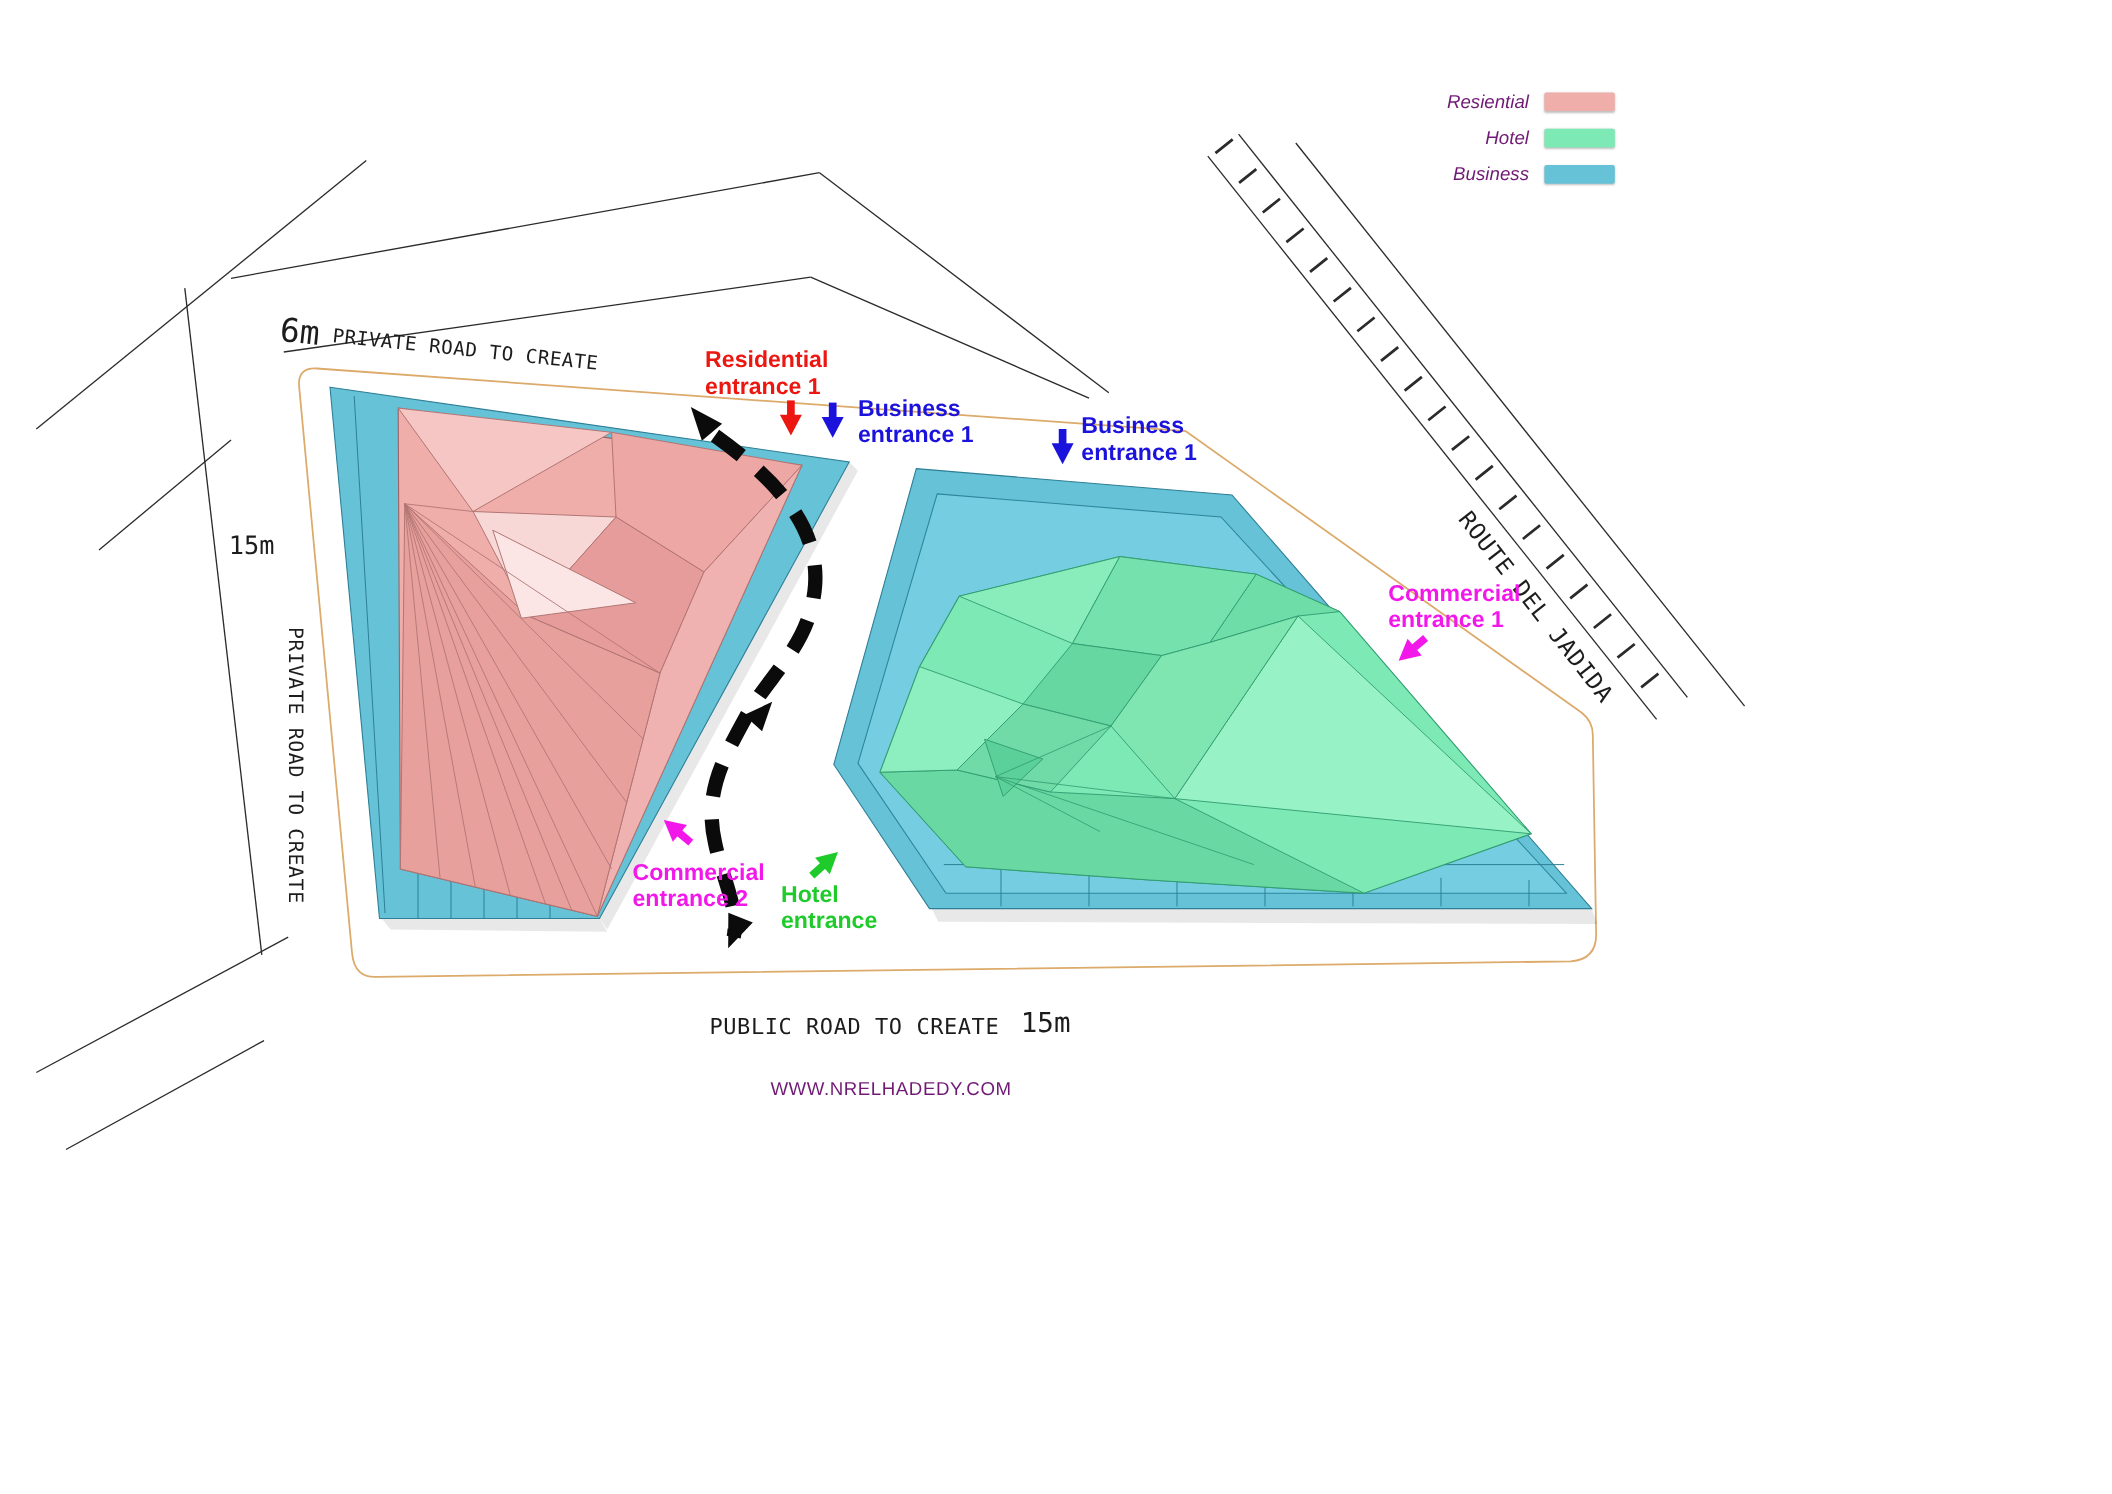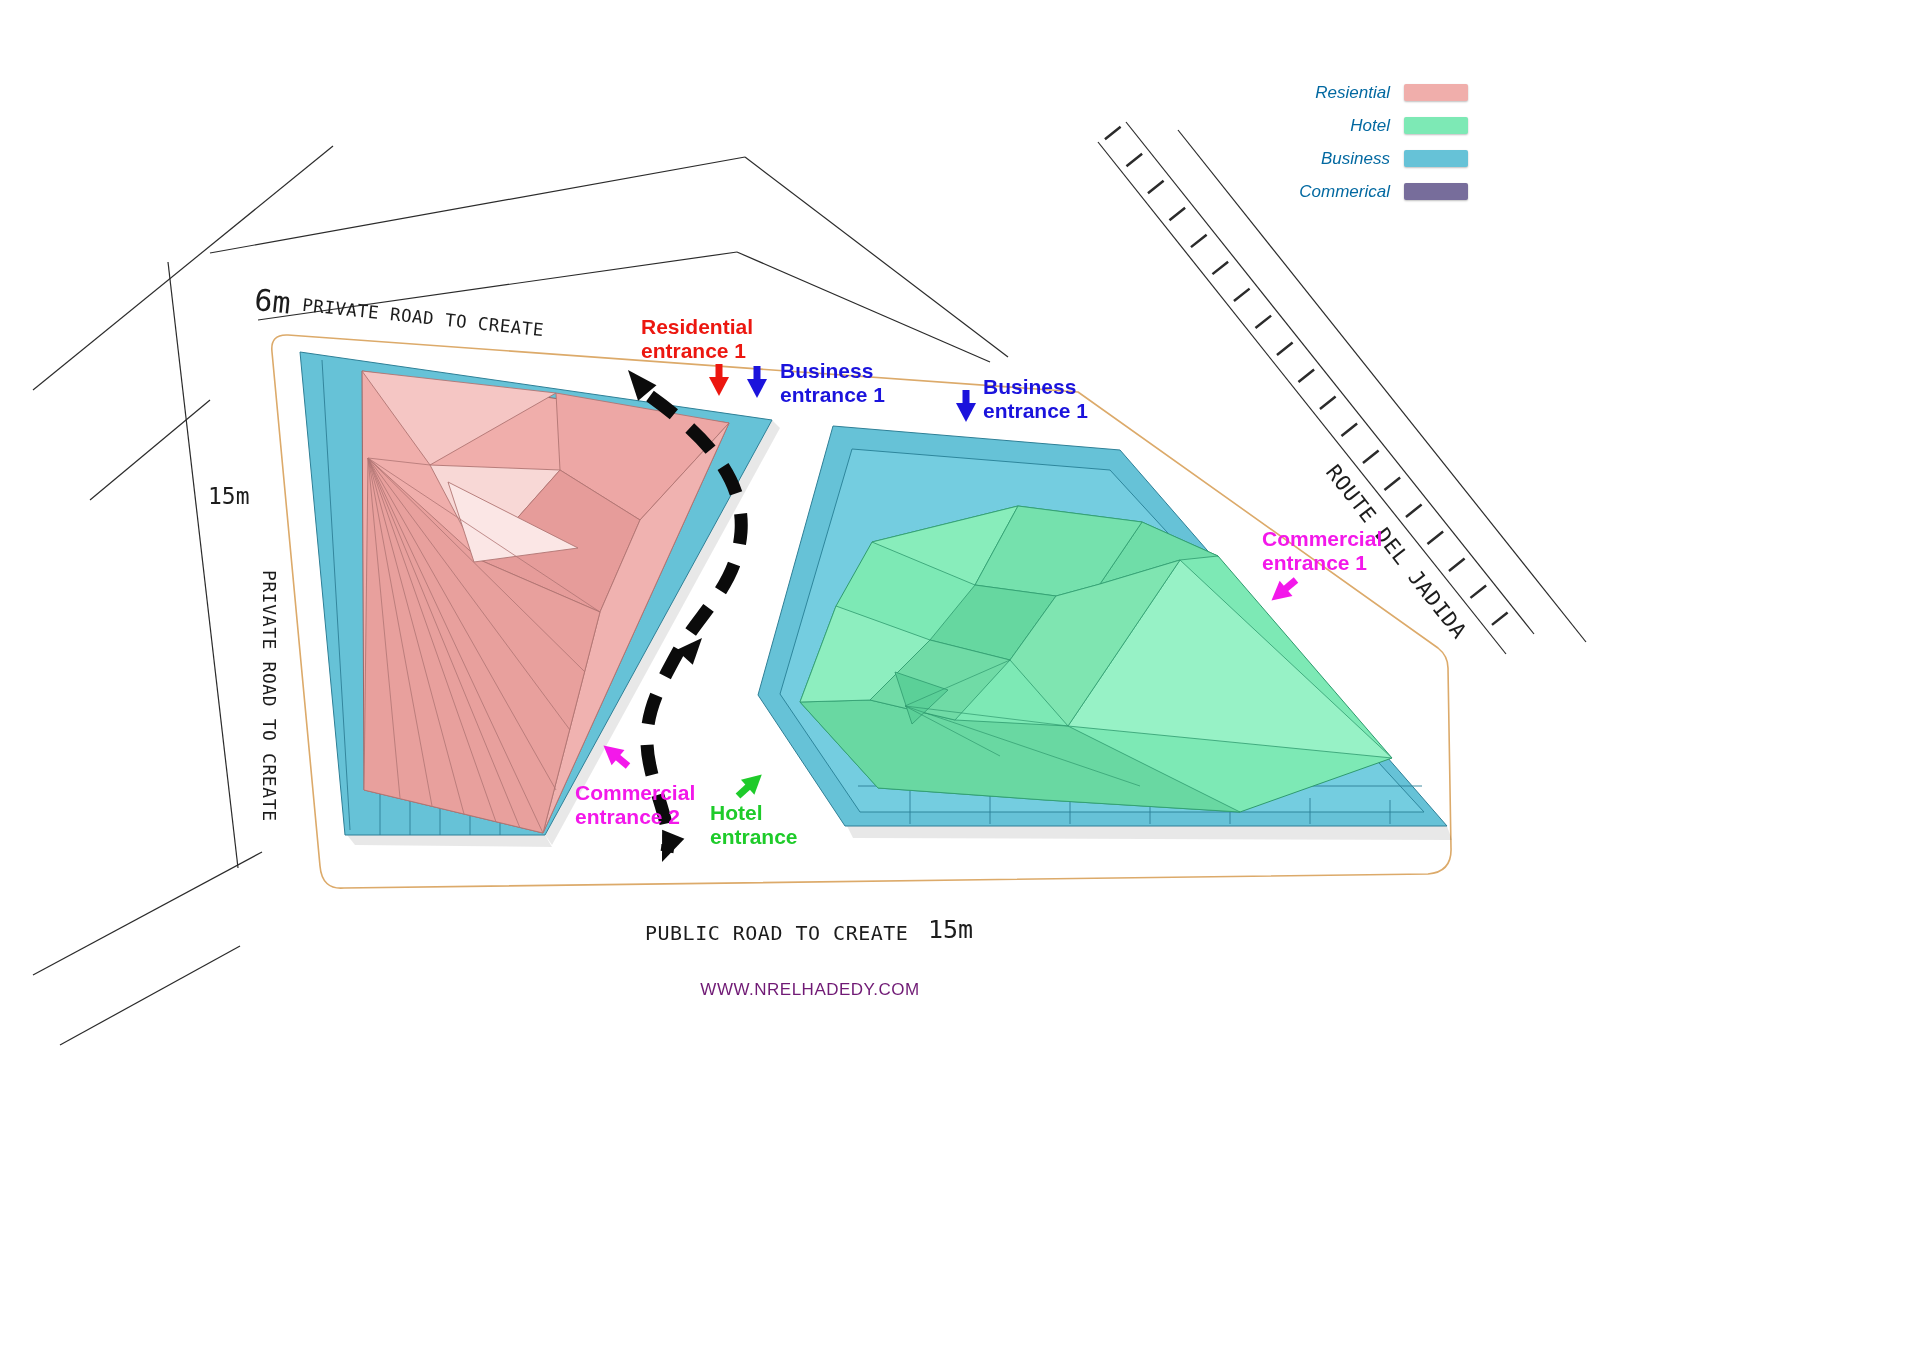--- a/index.html
+++ b/index.html
@@ -27,21 +27,21 @@
 
   .arrow line{stroke-width:7;stroke-linecap:butt;}
   .arrow.red line{stroke:var(--red);} .arrow.red polygon{fill:var(--red);}
   .arrow.blue line{stroke:var(--blue);} .arrow.blue polygon{fill:var(--blue);}
   .arrow.magenta line{stroke:var(--magenta);} .arrow.magenta polygon{fill:var(--magenta);}
   .arrow.green line{stroke:var(--green);} .arrow.green polygon{fill:var(--green);}
 
   
   .legend{position:absolute;left:1100px;top:76px;width:368px;}
   .legend-row{display:flex;align-items:center;justify-content:flex-end;gap:14px;height:33px;}
-  .legend-label{font-style:italic;font-size:17px;color:#0369a1;}
+  .legend-label{font-style:italic;font-size:17px;color:#701a75;}
   .legend-swatch{width:64px;height:17px;border-radius:2px;box-shadow:0 1px 2px rgba(0,0,0,.25);}
   .sw-res{background:var(--residential);}
   .sw-hotel{background:var(--hotel);}
   .sw-biz{background:var(--business);}
   .sw-com{background:var(--commercial);}
 
   
   .footer{position:absolute;left:810px;top:980px;transform:translateX(-50%);
           font-size:17px;letter-spacing:.5px;color:#701a75;}
 </style>
@@ -218,22 +218,18 @@
     <span class="legend-swatch sw-res"></span>
   </div>
   <div class="legend-row">
     <span class="legend-label">Hotel</span>
     <span class="legend-swatch sw-hotel"></span>
   </div>
   <div class="legend-row">
     <span class="legend-label">Business</span>
     <span class="legend-swatch sw-biz"></span>
   </div>
-  <div class="legend-row">
-    <span class="legend-label">Commerical</span>
-    <span class="legend-swatch sw-com"></span>
-  </div>
 </div>
 
 <div class="footer">
   <span>WWW.NRELHADEDY.COM</span>
 </div>
 </div>
 
 </body></html>

